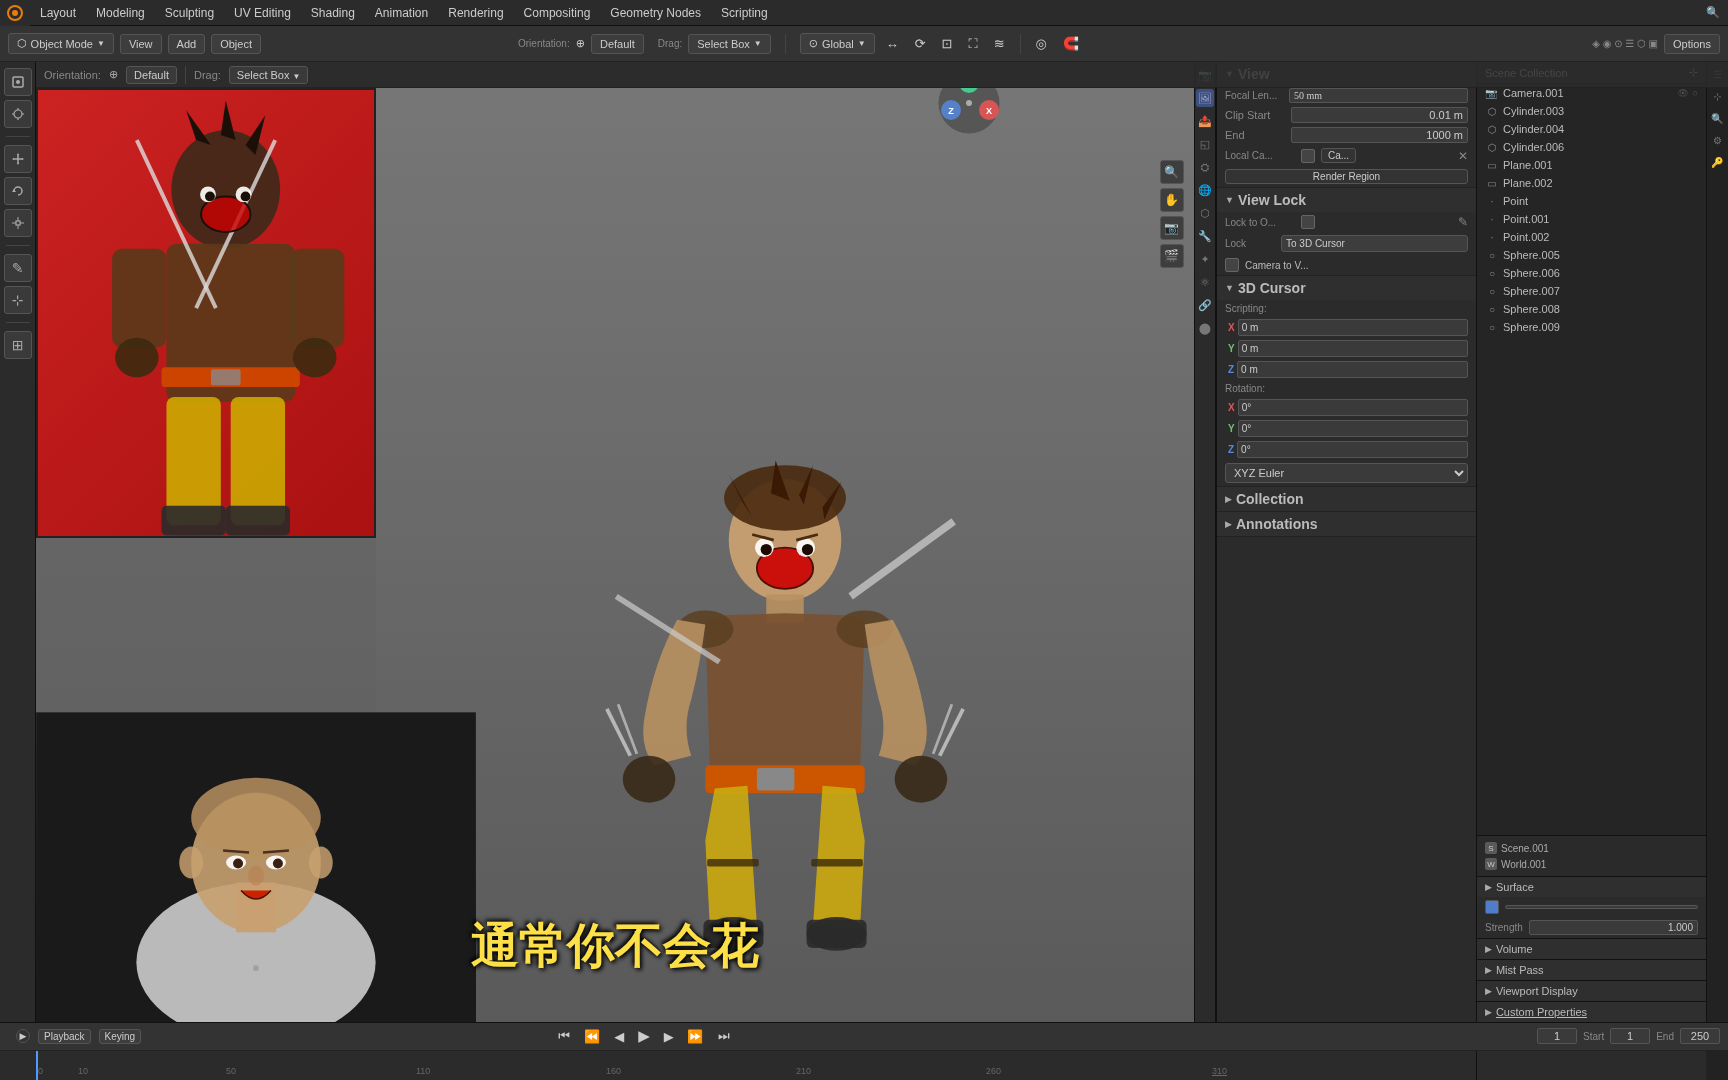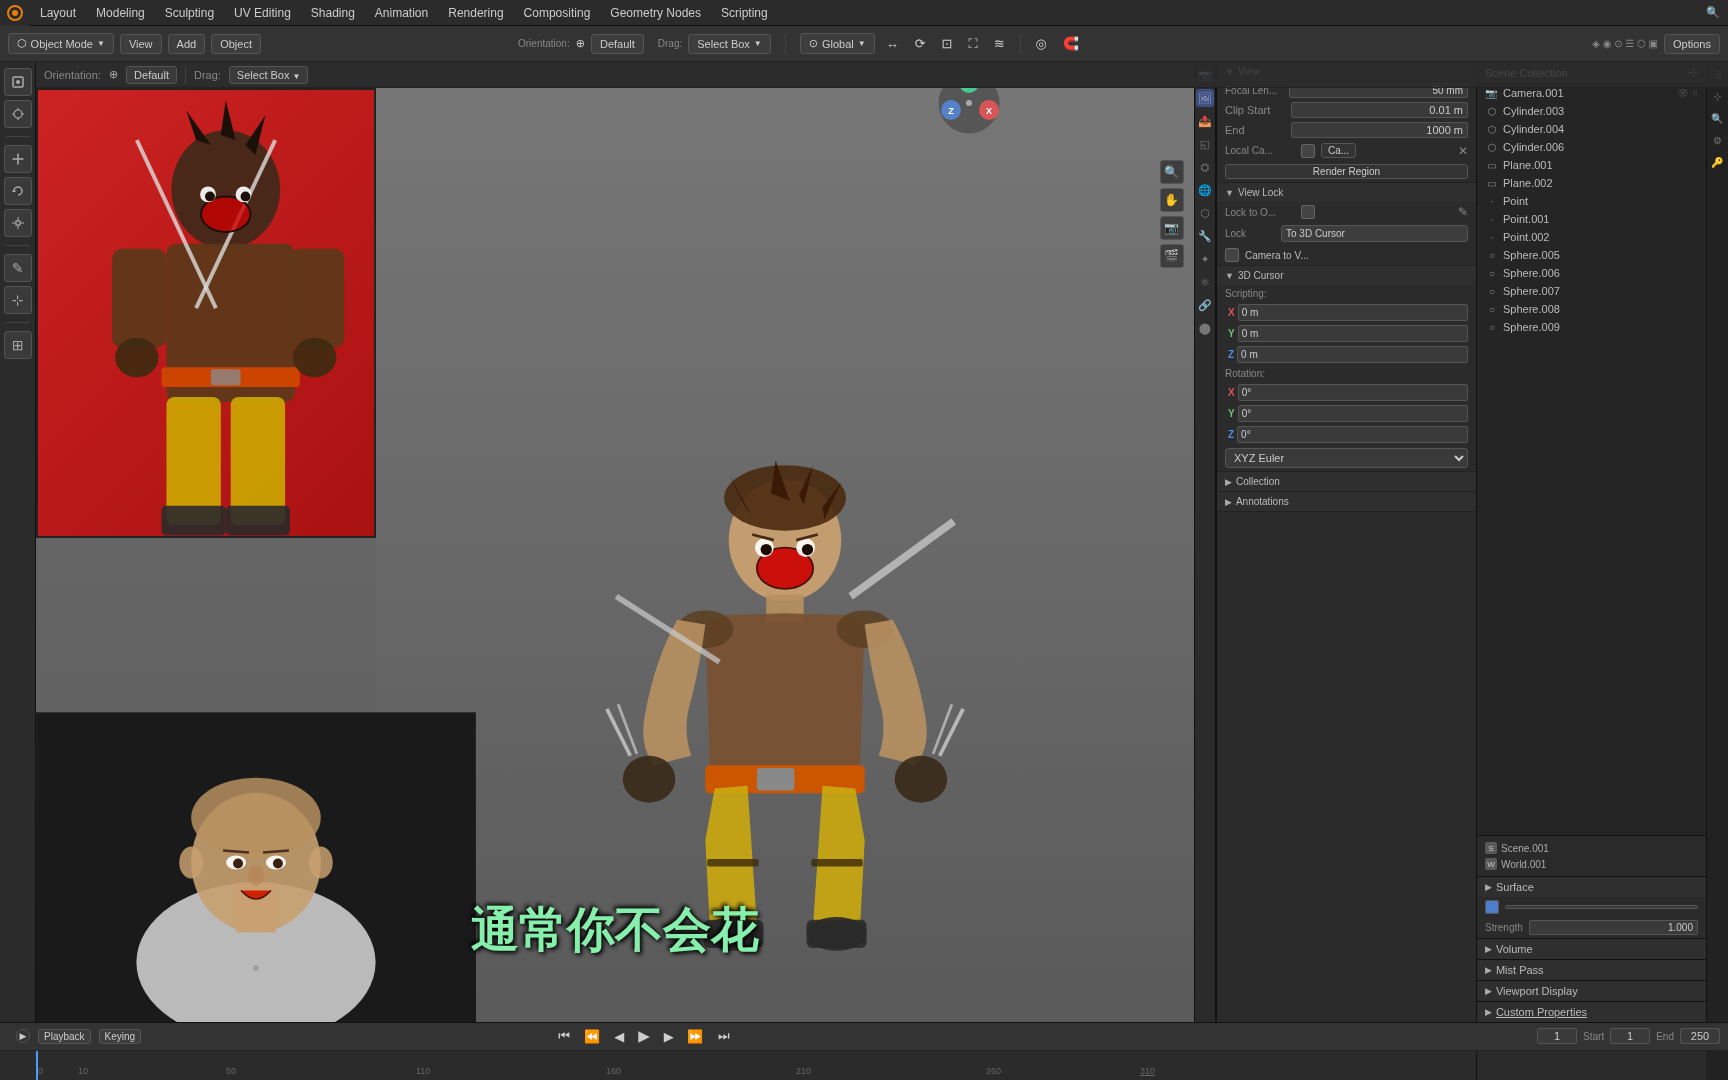--- a/index.html
+++ b/index.html
@@ -191,25 +191,25 @@
       height: 100%;
       background: linear-gradient(180deg, #2a2a2a 0%, #1a1a1a 100%);
       display: flex;
       align-items: center;
       justify-content: center;
     }
 
     
     .subtitle {
       position: absolute;
-      bottom: 60px;
+      bottom: 44px;
       left: 50%;
       transform: translateX(-50%);
       font-size: 48px;
-      color: #86efac;
+      color: #fde047;
       text-shadow: 2px 2px 4px black, -2px -2px 4px black;
       white-space: nowrap;
       z-index: 30;
       font-weight: bold;
     }
 
     
     .viewport-mini-controls {
       position: absolute;
       right: 10px;
@@ -451,23 +451,23 @@
       border: 1px solid #555;
       color: #ccc;
       padding: 2px 7px;
       border-radius: 3px;
       font-size: 11px;
       cursor: pointer;
     }
 
     
     .view-section-title {
-      font-size: 10px;
+      font-size: 14px;
       color: #bbb;
-      font-weight: normal;
+      font-weight: bold;
     }
 
     
 
     
     .render-region-btn {
       background: #333;
       border: 1px solid #555;
       border-radius: 3px;
       color: #ccc;
@@ -563,21 +563,22 @@
     }
     .focal-label { color: #888; font-size: 10px; min-width: 60px; }
     .focal-val {
       flex: 1;
       background: #3a3a3a;
       border: 1px solid #555;
       color: #ccc;
       padding: 1px 4px;
       font-size: 10px;
       border-radius: 2px;
-      text-align: right;
+      text-align: left;
+      font-family: Liberation Serif, serif;
     }
 
     
     .frame-input {
       width: 40px;
       background: #3a3a3a;
       border: 1px solid #555;
       color: #ccc;
       font-size: 11px;
       padding: 1px 3px;
@@ -1210,19 +1211,19 @@
 
       <div class="current-frame-marker" style="left:0px;"></div>
 
       <div class="timeline-tick" style="left:2px;">0</div>
       <div class="timeline-tick" style="left:42px;">10</div>
       <div class="timeline-tick" style="left:190px;">50</div>
       <div class="timeline-tick" style="left:380px;">110</div>
       <div class="timeline-tick" style="left:570px;">160</div>
       <div class="timeline-tick" style="left:760px;">210</div>
       <div class="timeline-tick" style="left:950px;">260</div>
-      <div class="timeline-tick" style="left:1104px;text-decoration:underline;">310</div>
+      <div class="timeline-tick" style="left:1176px;text-decoration:underline;">310</div>
     </div>
 
     <div style="width:230px;background:#2b2b2b;height:100%;flex-shrink:0;border-left:1px solid #111;"></div>
     <div style="width:22px;background:#222;height:100%;flex-shrink:0;"></div>
   </div>
 </div>
 
 </body></html>

